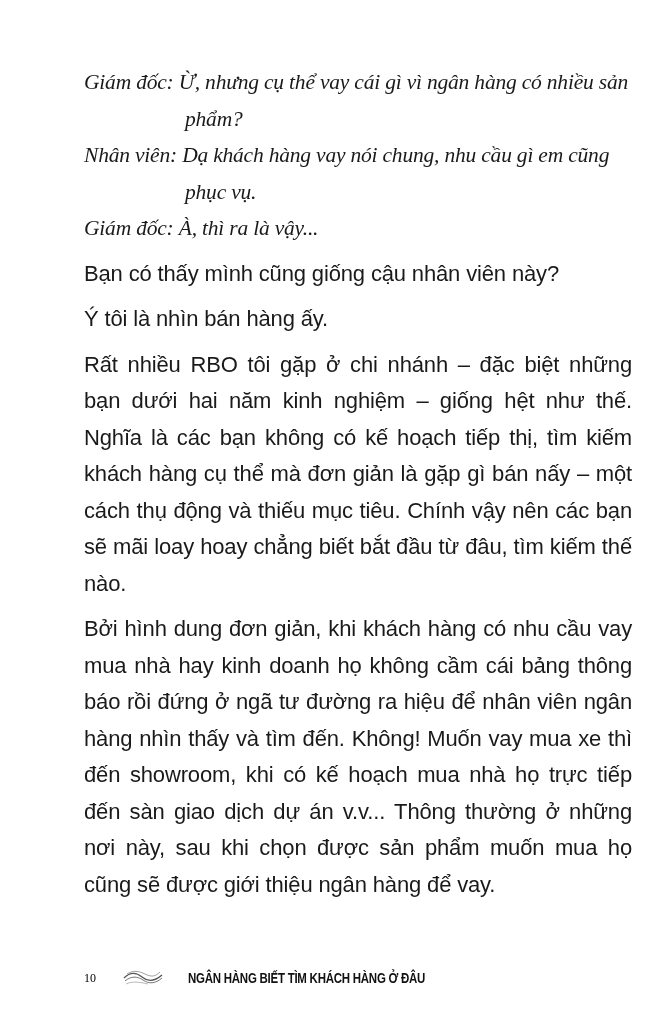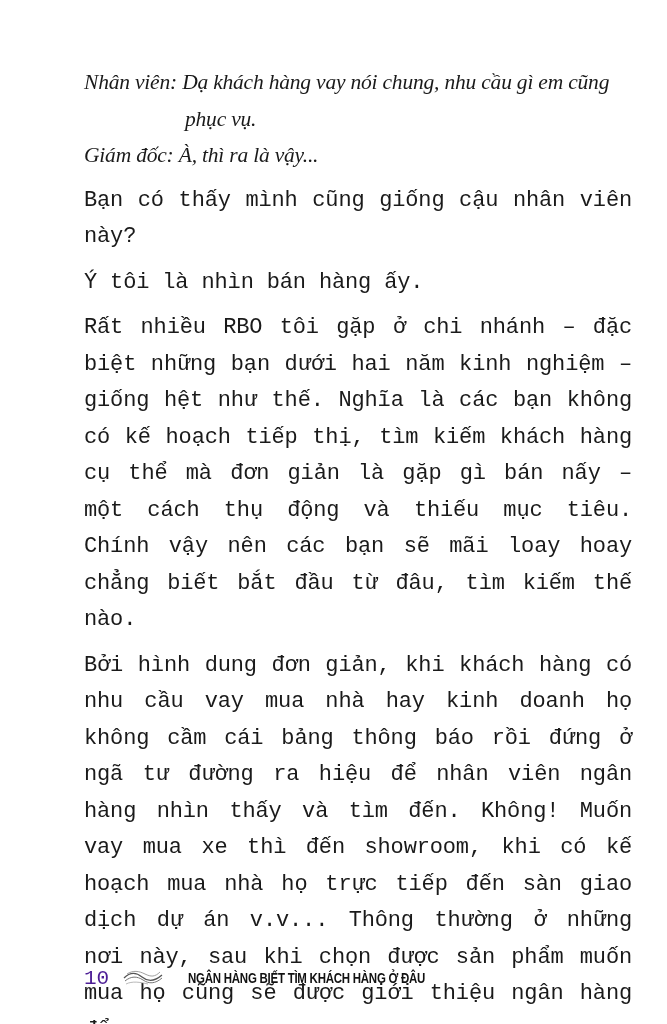--- a/index.html
+++ b/index.html
@@ -26,40 +26,40 @@
     font-style: italic;
     font-size: 21.5px;
     line-height: 36.5px;
     margin: 0 0 0 0;
     padding-left: 101px;
     text-indent: -101px;
     letter-spacing: -0.2px;
   }
   .dialogue + .dialogue { margin-top: 0; }
   .para {
-    font-family: Liberation Mono, monospace;
+    font-family: Liberation Sans, sans-serif;
     font-size: 22px;
     line-height: 36.5px;
     margin: 9px 8px 0 0;
     text-align: justify;
     text-align-last: left;
     letter-spacing: -0.15px;
   }
   .footer {
     position: absolute;
     left: 84px;
     top: 965px;
     height: 26px;
     display: flex;
     align-items: center;
   }
   .page-number {
-    font-family: Liberation Mono, monospace;
-    font-size: 21px;
-    color: #4c1d95;
+    font-family: Liberation Serif, serif;
+    font-size: 12px;
+    color: #000000;
     width: 38px;
   }
   .ornament {
     width: 42px;
     height: 18px;
     margin-right: 24px;
   }
   .running-title {
     font-family: "Liberation Sans", "DejaVu Sans", sans-serif;
     font-weight: bold;
@@ -68,20 +68,24 @@
     transform: scaleX(0.82);
     transform-origin: left center;
     color: #111;
     white-space: nowrap;
   }
 </style>
 </head>
 <body>
 
 <div class="page">
+  <p class="dialogue">
+    <span>Giám đốc:</span>
+    <span>Ừ, nhưng cụ thể vay cái gì vì ngân hàng có nhiều sản phẩm?</span>
+  </p>
   <p class="dialogue">
     <span>Nhân viên:</span>
     <span>Dạ khách hàng vay nói chung, nhu cầu gì em cũng phục vụ.</span>
   </p>
   <p class="dialogue">
     <span>Giám đốc:</span>
     <span>À, thì ra là vậy...</span>
   </p>
 
   <p class="para">Bạn có thấy mình cũng giống cậu nhân viên này?</p>

